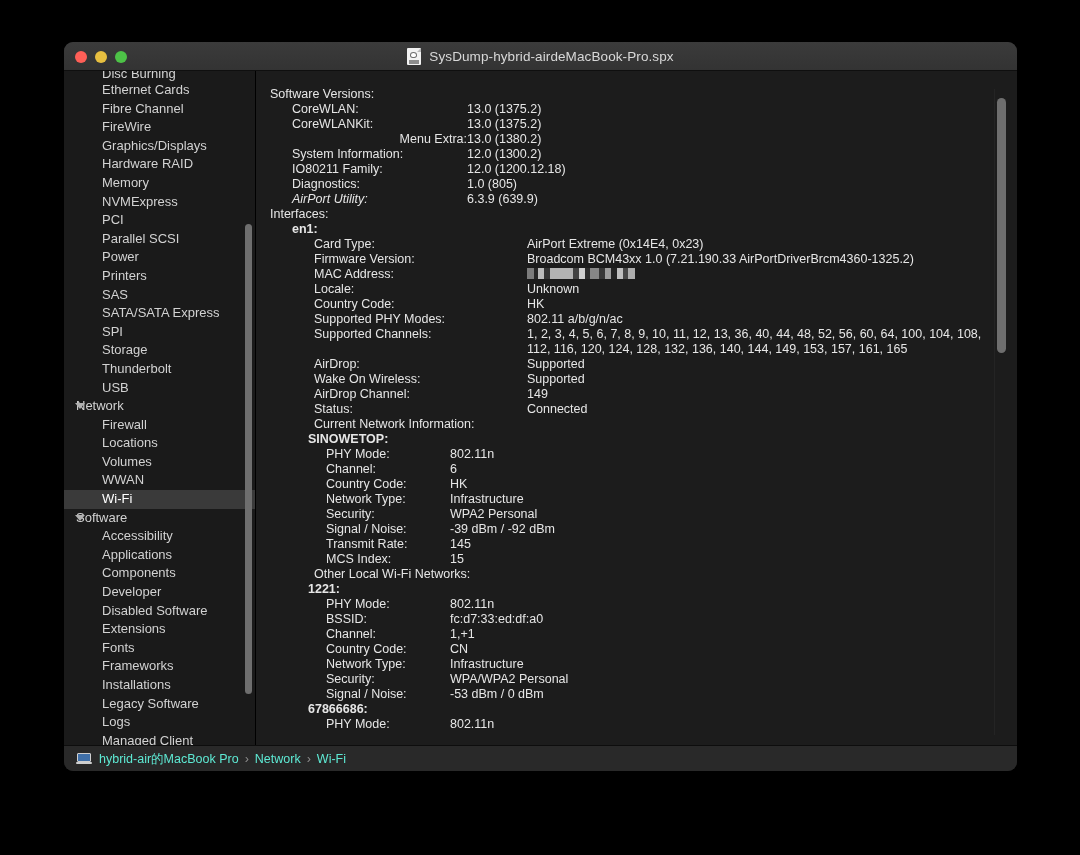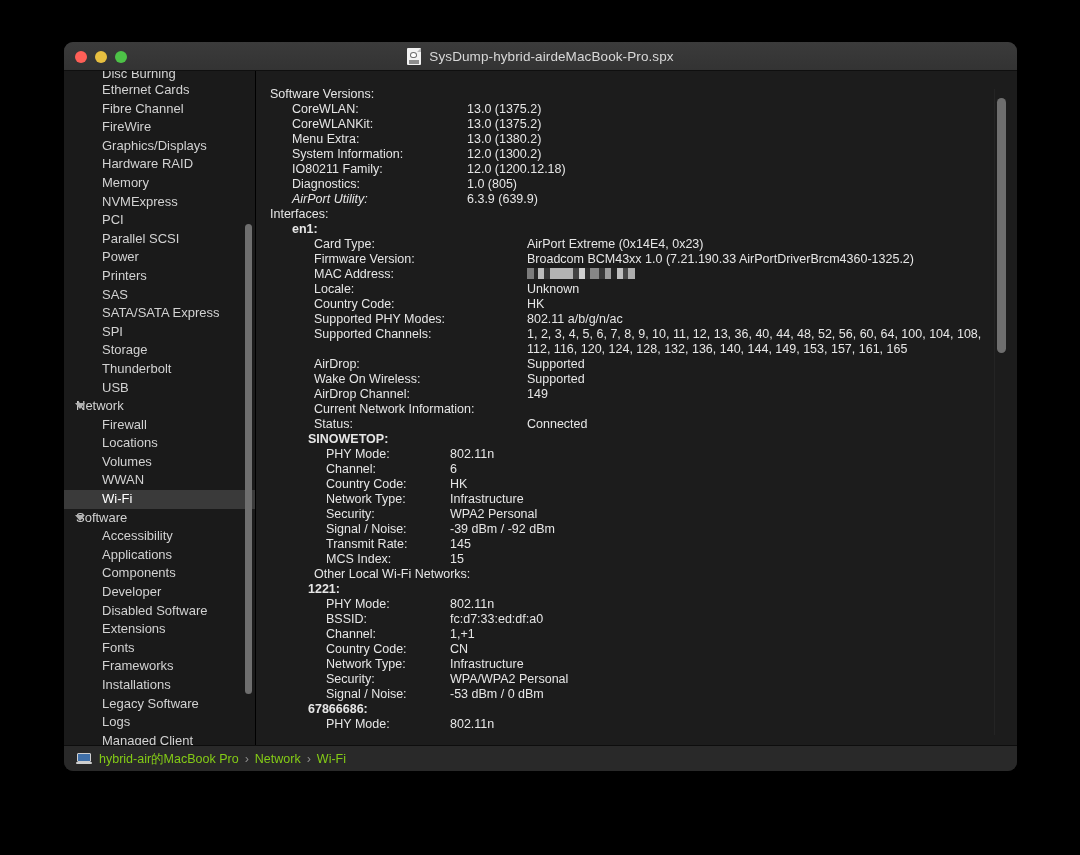--- a/index.html
+++ b/index.html
@@ -145,21 +145,21 @@
   }
   #mac-icon .screen {
     position: absolute; left: 1px; top: 0;
     width: 14px; height: 9px;
     background: #3f6fa8; border: 1px solid #cfcfcf; border-radius: 1px;
   }
   #mac-icon .base {
     position: absolute; left: 0; bottom: 0;
     width: 16px; height: 2px; background: #cfcfcf; border-radius: 1px;
   }
-  .crumb { color: #84cc16; font-size: 12.5px; }
+  .crumb { color: #5eead4; font-size: 12.5px; }
   .crumb-sep { color: #8e8e8e; font-size: 12.5px; }
 </style>
 </head>
 <body>
 
 <div id="window">
 
   <div id="titlebar">
     <div id="lights">
       <div class="light close"></div>
@@ -217,40 +217,40 @@
           <div class="side-row"><span>Managed Client</span></div>
         </div>
       <div id="sidebar-scroll"></div>
     </div>
 
     <div id="content">
       <div id="content-lines">
           <div class="line ind0"><span class="k" style="width: 0px;">Software Versions:</span><span class="v"></span></div>
           <div class="line ind1"><span class="k" style="width: 175px;">CoreWLAN:</span><span class="v">13.0 (1375.2)</span></div>
           <div class="line ind1"><span class="k" style="width: 175px;">CoreWLANKit:</span><span class="v">13.0 (1375.2)</span></div>
-          <div class="line ind1"><span class="k" style="width: 175px;">Menu Extra:</span><span class="v">13.0 (1380.2)</span></div>
+          <div class="line ind1"><span class="k" style="width: 175px; text-align: right;">Menu Extra:</span><span class="v">13.0 (1380.2)</span></div>
           <div class="line ind1"><span class="k" style="width: 175px;">System Information:</span><span class="v">12.0 (1300.2)</span></div>
           <div class="line ind1"><span class="k" style="width: 175px;">IO80211 Family:</span><span class="v">12.0 (1200.12.18)</span></div>
           <div class="line ind1"><span class="k" style="width: 175px;">Diagnostics:</span><span class="v">1.0 (805)</span></div>
           <div class="line ind1"><span class="k" style="width: 175px; font-style: italic;">AirPort Utility:</span><span class="v">6.3.9 (639.9)</span></div>
           <div class="line ind0"><span class="k" style="width: 0px;">Interfaces:</span><span class="v"></span></div>
           <div class="line ind1"><span class="k bold" style="width: 175px;">en1:</span><span class="v"></span></div>
           <div class="line ind2"><span class="k" style="width: 213px;">Card Type:</span><span class="v">AirPort Extreme  (0x14E4, 0x23)</span></div>
           <div class="line ind2"><span class="k" style="width: 213px;">Firmware Version:</span><span class="v">Broadcom BCM43xx 1.0 (7.21.190.33 AirPortDriverBrcm4360-1325.2)</span></div>
           <div class="line ind2"><span class="k" style="width: 213px;">MAC Address:</span><span class="redacted"></span></div>
           <div class="line ind2"><span class="k" style="width: 213px;">Locale:</span><span class="v">Unknown</span></div>
           <div class="line ind2"><span class="k" style="width: 213px;">Country Code:</span><span class="v">HK</span></div>
           <div class="line ind2"><span class="k" style="width: 213px;">Supported PHY Modes:</span><span class="v">802.11 a/b/g/n/ac</span></div>
           <div class="line ind2"><span class="k" style="width: 213px;">Supported Channels:</span><span class="v">1, 2, 3, 4, 5, 6, 7, 8, 9, 10, 11, 12, 13, 36, 40, 44, 48, 52, 56, 60, 64, 100, 104, 108,</span></div>
           <div class="line ind2"><span class="k" style="width: 213px;"></span><span class="v">112, 116, 120, 124, 128, 132, 136, 140, 144, 149, 153, 157, 161, 165</span></div>
           <div class="line ind2"><span class="k" style="width: 213px;">AirDrop:</span><span class="v">Supported</span></div>
           <div class="line ind2"><span class="k" style="width: 213px;">Wake On Wireless:</span><span class="v">Supported</span></div>
           <div class="line ind2"><span class="k" style="width: 213px;">AirDrop Channel:</span><span class="v">149</span></div>
+          <div class="line ind2"><span class="k" style="width: 213px;">Status:</span><span class="v">Connected</span></div>
           <div class="line ind2"><span class="k" style="width: 213px;">Current Network Information:</span><span class="v"></span></div>
-          <div class="line ind2"><span class="k" style="width: 213px;">Status:</span><span class="v">Connected</span></div>
           <div class="line ind3"><span class="k bold" style="width: 124px;">SINOWETOP:</span><span class="v"></span></div>
           <div class="line ind4"><span class="k" style="width: 124px;">PHY Mode:</span><span class="v">802.11n</span></div>
           <div class="line ind4"><span class="k" style="width: 124px;">Channel:</span><span class="v">6</span></div>
           <div class="line ind4"><span class="k" style="width: 124px;">Country Code:</span><span class="v">HK</span></div>
           <div class="line ind4"><span class="k" style="width: 124px;">Network Type:</span><span class="v">Infrastructure</span></div>
           <div class="line ind4"><span class="k" style="width: 124px;">Security:</span><span class="v">WPA2 Personal</span></div>
           <div class="line ind4"><span class="k" style="width: 124px;">Signal / Noise:</span><span class="v">-39 dBm / -92 dBm</span></div>
           <div class="line ind4"><span class="k" style="width: 124px;">Transmit Rate:</span><span class="v">145</span></div>
           <div class="line ind4"><span class="k" style="width: 124px;">MCS Index:</span><span class="v">15</span></div>
           <div class="line ind2"><span class="k" style="width: 213px;">Other Local Wi-Fi Networks:</span><span class="v"></span></div>

